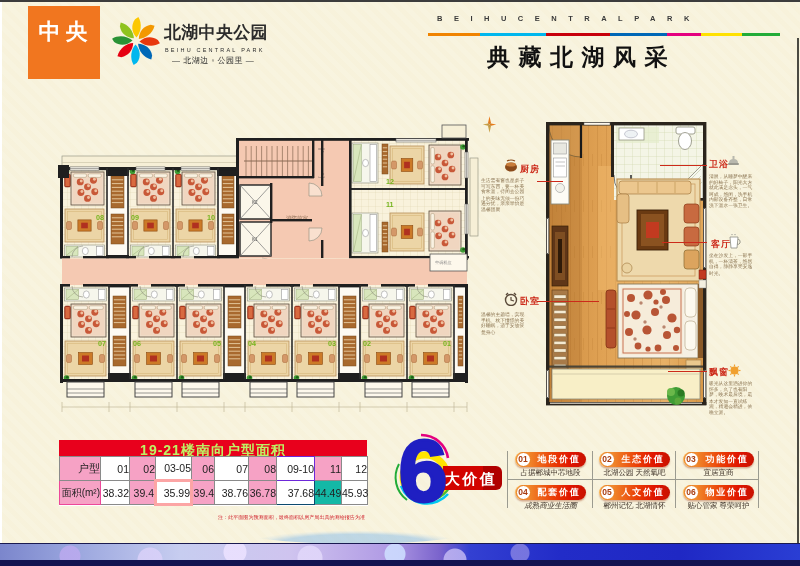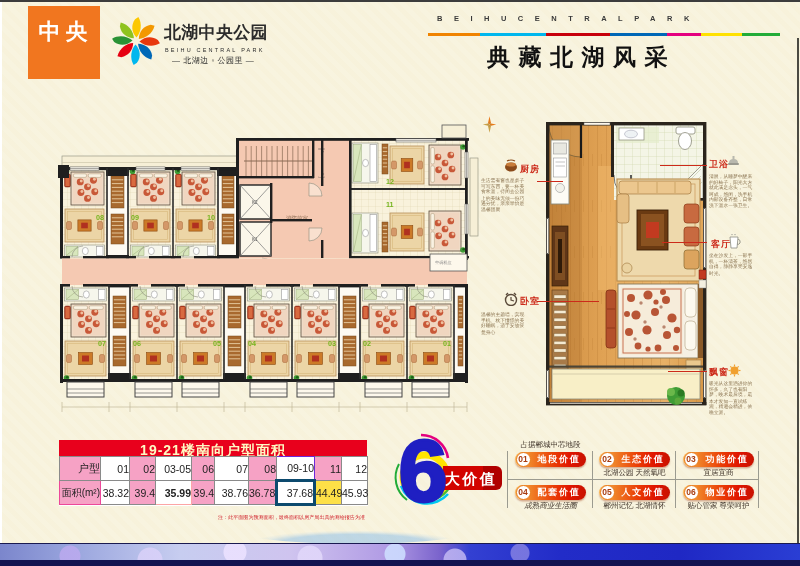--- a/index.html
+++ b/index.html
@@ -1105,46 +1105,46 @@
 <circle cx="201" cy="285" r="3.5" fill="#2a7a22"></circle>
         <circle cx="198" cy="293" r="3.5" fill="#5aa83a"></circle>
       </g>
 
 <g>
         <rect x="219" y="162" width="7" height="9" fill="#c23a20" stroke="#7a1a08" stroke-width="0.5"></rect>
         <rect x="219" y="172" width="7" height="8" fill="#f4f0e0" stroke="#888" stroke-width="0.5"></rect>
       </g>
   </svg>
 
-  <div class="abs" style="left:59px;top:440px;width:308px;height:20px;background:#e8001c;color:#fef9c3;font-size:14px;font-weight:bold;text-align:center;line-height:20px;letter-spacing:1px;">19-21楼南向户型面积</div>
+  <div class="abs" style="left:59px;top:440px;width:308px;height:20px;background:#e8001c;color:#bef264;font-size:14px;font-weight:bold;text-align:center;line-height:20px;letter-spacing:1px;">19-21楼南向户型面积</div>
 
   <table class="abs" style="left:59px;top:456px;width:308px;height:48px;border-collapse:collapse;font-size:10.5px;color:#222;text-align:right;table-layout:fixed;background:#fff;">
     <tbody>
         <tr style="height:24px;">
       <td style="width:41px;background:#f6a2c5;border:1px solid #8a8a8a;font-size:11px;">户型</td>
       <td style="width:29px;border:1px solid #8a8a8a;">01</td>
       <td style="width:26px;background:#f6a2c5;border:1px solid #8a8a8a;">02</td>
       <td style="width:36px;border:1px solid #8a8a8a;">03-05</td>
       <td style="width:23px;background:#f6a2c5;border:1px solid #8a8a8a;">06</td>
       <td style="width:34px;border:1px solid #8a8a8a;">07</td>
       <td style="width:28px;background:#f6a2c5;border:1px solid #8a8a8a;">08</td>
       <td style="width:38px;border:1px solid #6d28d9;">09-10</td>
       <td style="width:27px;background:#f6a2c5;border:1px solid #8a8a8a;">11</td>
       <td style="width:26px;border:1px solid #8a8a8a;">12</td>
     </tr>
     <tr style="height:24px;">
       <td style="background:#f6a2c5;border:1px solid #ec4899;font-size:10px;">面积(m²)</td>
       <td style="border:1px solid #8a8a8a;">38.32</td>
       <td style="background:#f6a2c5;border:1px solid #8a8a8a;">39.4</td>
-      <td style="border:1px solid #fca5a5;font-weight:bold;">35.99</td>
+      <td style="border:3px solid #fca5a5;">35.99</td>
       <td style="background:#f6a2c5;border:1px solid #8a8a8a;">39.4</td>
       <td style="border:1px solid #8a8a8a;">38.76</td>
       <td style="background:#f6a2c5;border:1px solid #8a8a8a;margin-left:42px;">36.78</td>
-      <td style="border:3px solid #0c4a6e;">37.68</td>
-      <td style="background:#fde047;border:1px solid #8a8a8a;">44.49</td>
+      <td style="border:1px solid #0c4a6e;">37.68</td>
+      <td style="background:#14b8a6;border:1px solid #8a8a8a;">44.49</td>
       <td style="border:1px solid #8a8a8a;">45.93</td>
     </tr>
   </tbody>
     </table>
 
   <div class="abs" style="left:218px;top:514px;width:160px;font-size:6.5px;color:#d0202a;white-space:nowrap;transform:scale(0.78);transform-origin:0 0;">注：此平面图为预测面积，最终面积以房产局出具的测绘报告为准</div>
 
   <svg class="abs" style="left:385px;top:428px;" width="125" height="90" viewBox="0 0 125 90">
 
     <path d="M14,36 A28,28 0 0 0 22,72" fill="none" stroke="#22ac38" stroke-width="2"></path>
@@ -1174,21 +1174,21 @@
 
     <div class="abs" style="left:758px;top:451px;width:1px;height:57px;background:#9b9b90;"></div>
 
     <div class="abs" style="left:507px;top:479px;width:251px;height:1px;background:#9b9b90;"></div>
 
     <div class="pill" style="left:515px;top:452px;">
         <div class="num">01</div>
         <div class="t">地段价值</div>
       </div>
 
-    <div class="cap" style="left:508px;top:440px;">占据郴城中芯地段</div>
+    <div class="cap" style="left:508px;top:468px;">占据郴城中芯地段</div>
 
     <div class="pill" style="left:599px;top:452px;">
         <div class="num">02</div>
         <div class="t">生态价值</div>
       </div>
 
     <div class="cap" style="left:592px;top:468px;">北湖公园 天然氧吧</div>
 
     <div class="pill" style="left:683px;top:452px;">
         <div class="num">03</div>

